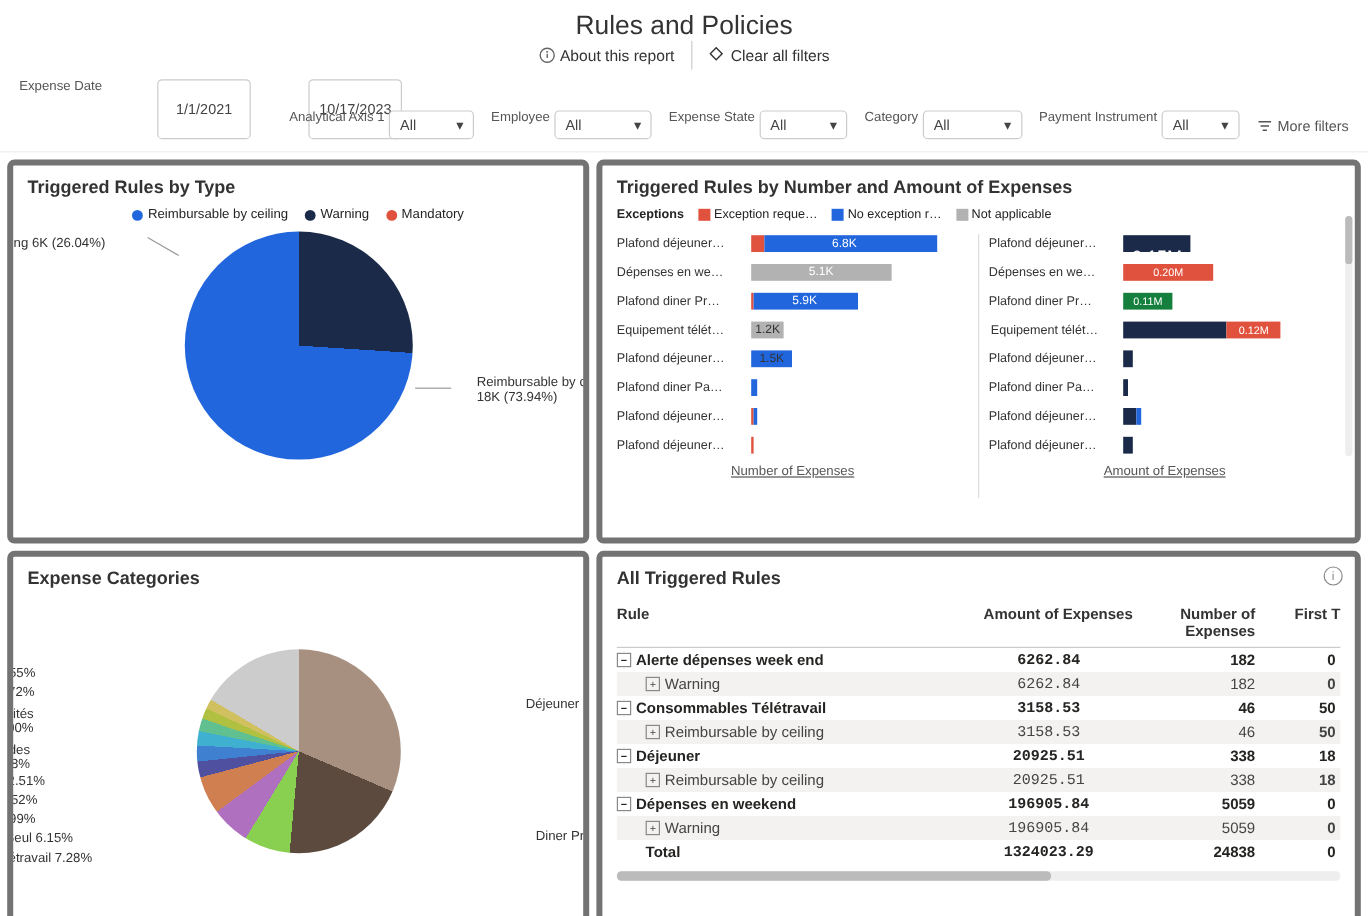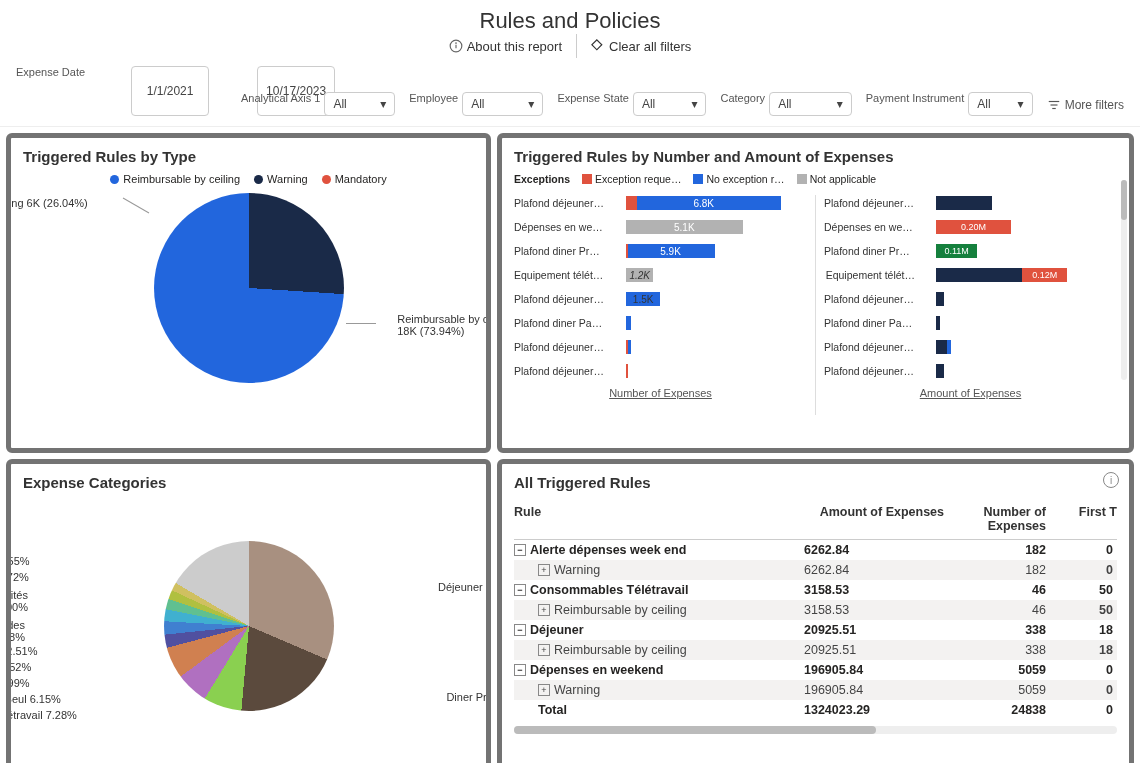--- a/index.html
+++ b/index.html
@@ -40,21 +40,21 @@
   .table { width:100%; font-size:12.5px; }
   .thead { display:flex; border-bottom:1px solid #ccc; font-weight:600; color:#333; padding:6px 0;}
   .th1 { flex:0 0 290px;}
   .th2 { flex:0 0 150px; text-align:right; padding-right:10px;}
   .th3 { flex:0 0 100px; text-align:right; padding-right:8px;}
   .th4 { flex:1; text-align:right;}
   .trow { display:flex; padding:3px 0; align-items:center;}
   .trow.bold { font-weight:700;}
   .trow.sub { color:#444; background:#f3f2f1;}
   .trow .c1 { flex:0 0 290px; display:flex; align-items:center; gap:4px;}
-  .trow .c2 { flex:0 0 150px; text-align:left; padding-right:10px;}
+  .trow .c2 { flex:0 0 150px; text-align:center; padding-right:10px;font-family:Liberation Mono, monospace;}
   .trow .c3 { flex:0 0 100px; text-align:right; padding-right:8px;}
   .trow .c4 { flex:1; text-align:right; font-weight:700; padding-right:4px;}
   .toggle { width:12px; height:12px; border:1px solid #888; display:inline-flex; align-items:center; justify-content:center; font-size:9px; line-height:1; cursor:pointer;}
   .indent { width:20px; display:inline-block;}
   .hscroll { height:8px; background:#eee; border-radius:4px; margin-top:6px; position:relative;}
   .hscroll::after{content:'';position:absolute;left:0;top:0;height:8px;width:60%;background:#bbb;border-radius:4px;}
   svg.icon { width:14px; height:14px; }
   .vscroll { position:absolute; right:2px; top:42px; width:6px; height:200px; background:#eee; border-radius:3px;}
   .vscroll::after{content:'';position:absolute;top:0;width:6px;height:40px;background:#bbb;border-radius:3px;}
   .info-icon{position:absolute;top:8px;right:10px;width:16px;height:16px;border:1px solid #888;border-radius:50%;display:flex;align-items:center;justify-content:center;font-size:10px;color:#888;cursor:pointer;}
@@ -202,21 +202,21 @@
             <div class="bar">
               <div class="seg" style="background: rgb(224, 82, 62); width: 2.28571px;"></div>
               <div class="seg" style="background: rgb(34, 102, 221); width: 86.8571px;"></div>
               <div class="bval" style="color: rgb(255, 255, 255);">5.9K</div>
             </div>
           </div>
           <div class="row">
             <div class="rlabel">Equipement télétravail</div>
             <div class="bar">
               <div class="seg" style="background: rgb(178, 178, 178); width: 27.4286px;"></div>
-              <div class="bval" style="color: rgb(51, 51, 51); font-style: italic;">1.2K</div>
+              <div class="bval" style="color: rgb(51, 51, 51);">1.2K</div>
             </div>
           </div>
           <div class="row">
             <div class="rlabel">Plafond déjeuner Pa…</div>
             <div class="bar">
               <div class="seg" style="background: rgb(34, 102, 221); width: 34.2857px;"></div>
               <div class="bval" style="color: rgb(51, 51, 51);">1.5K</div>
             </div>
           </div>
           <div class="row">

